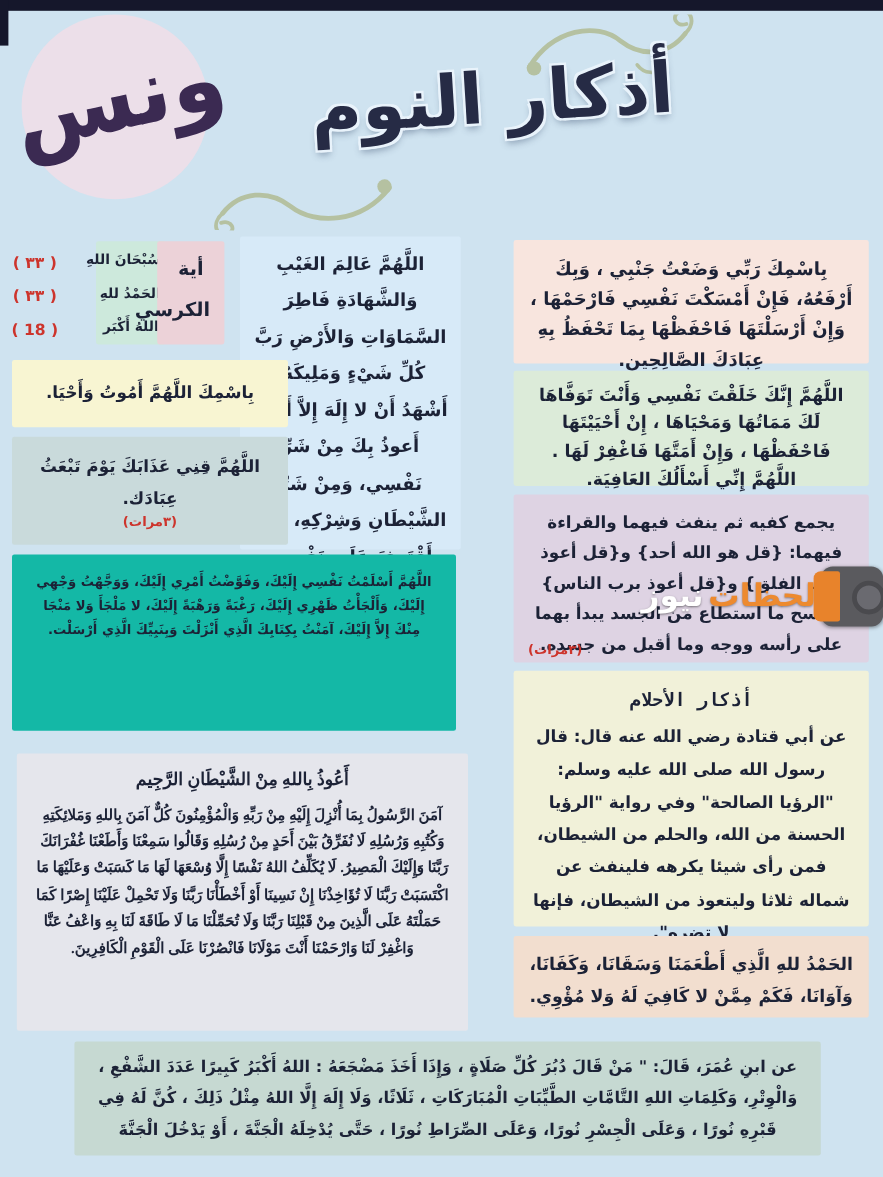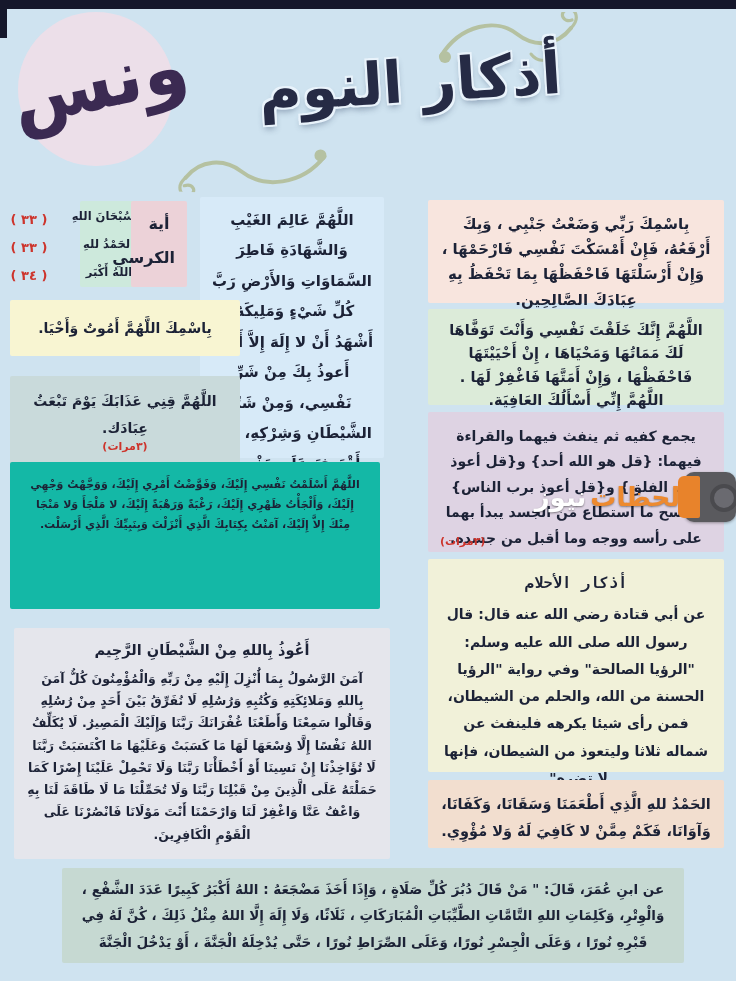--- a/index.html
+++ b/index.html
@@ -55,31 +55,31 @@
   }
   .alim-ghayb{
     left:200px;top:197px;width:184px;height:261px;background:#d7eaf8;
     font-size:15px;line-height:2.03;padding:8px 8px;
   }
   .bismika{
     left:10px;top:300px;width:230px;height:56px;background:#f8f5d2;
     font-size:14px;display:flex;align-items:center;justify-content:center;
   }
   .qini{
-    left:10px;top:376px;width:230px;height:90px;background:#c9dadb;
+    left:10px;top:364px;width:230px;height:90px;background:#c9dadb;
     font-size:14px;line-height:1.9;padding-top:12px;
   }
   .times-note{color:#cd342c;font-size:11px;font-weight:bold;line-height:1;}
   .aslamtu{
     left:10px;top:462px;width:370px;height:147px;background:#14b8a6;
     font-size:11px;line-height:1.82;padding:13px 14px;
   }
   .istiadha{
     left:14px;top:628px;width:376px;height:231px;background:#e5e6ec;
-    font-size:12.5px;line-height:1.78;padding:10px 12px;
+    font-size:12.5px;line-height:1.78;padding:10px 12px;font-family:Liberation Serif, serif;
   }
   .istiadha .heading{font-size:14.5px;display:block;margin-bottom:4px;}
 
   
   .janbi{
     left:auto;right:12px;top:200px;width:296px;height:103px;background:#f8e5de;
     font-size:15px;line-height:1.68;padding-top:12px;
   }
   .khalaqta{
     left:auto;right:12px;top:309px;width:296px;height:96px;background:#dcebd9;
@@ -148,21 +148,21 @@
     <svg width="160" height="54" viewBox="0 0 160 54" fill="none">
       <path d="M6 40 C28 10, 66 6, 88 22 C106 35, 130 33, 144 14" stroke="currentColor" stroke-width="4" stroke-linecap="round"></path>
       <path d="M144 14 c10 -9, 4 -21, -5 -17 c-7 3, -3 12, 6 9" stroke="currentColor" stroke-width="3.2" stroke-linecap="round" fill="none"></path>
       <circle cx="10" cy="41" r="6" fill="currentColor"></circle>
     </svg>
   </div>
 
   <div class="counts">
     <div>( ٣٣ )</div>
     <div>( ٣٣ )</div>
-    <div>( ٣٤ )</div>
+    <div>( 18 )</div>
   </div>
 
   <div class="block tasbih">
     <div>سُبْحَانَ اللهِ</div>
     <div>الحَمْدُ للهِ</div>
     <div>اللهُ أَكْبَر</div>
   </div>
 
   <div class="block kursi">أية الكرسي</div>
 

